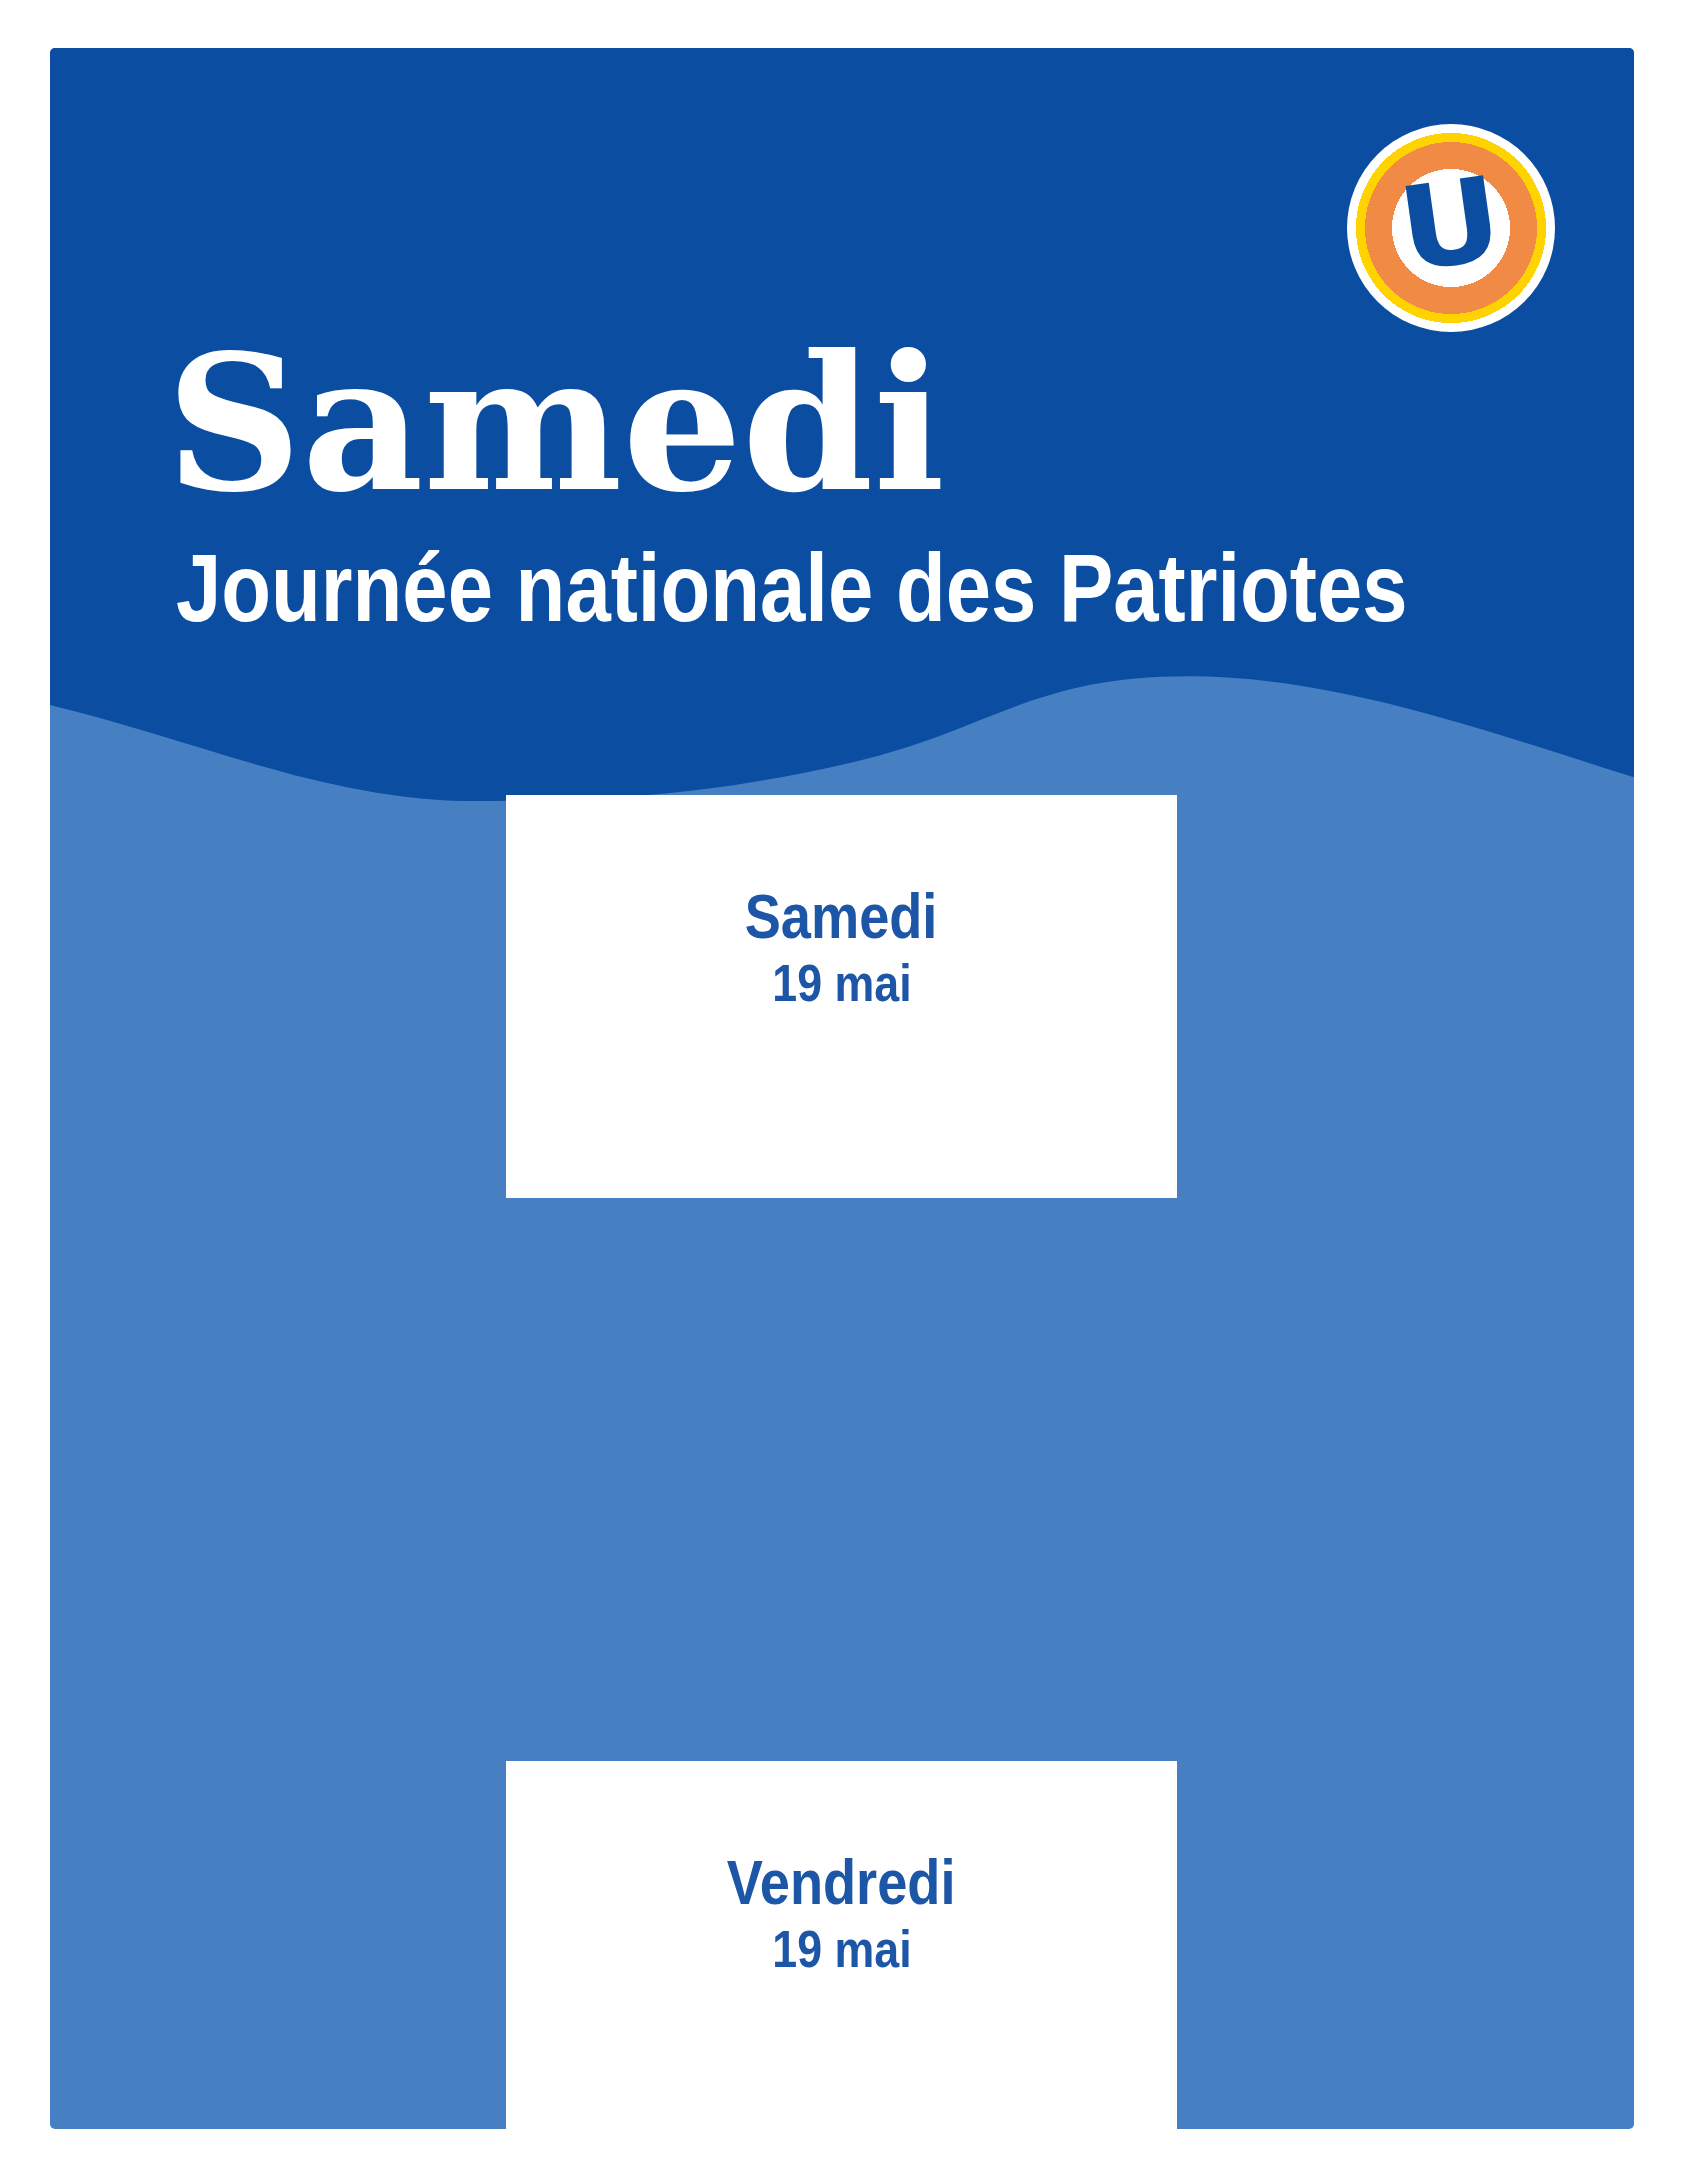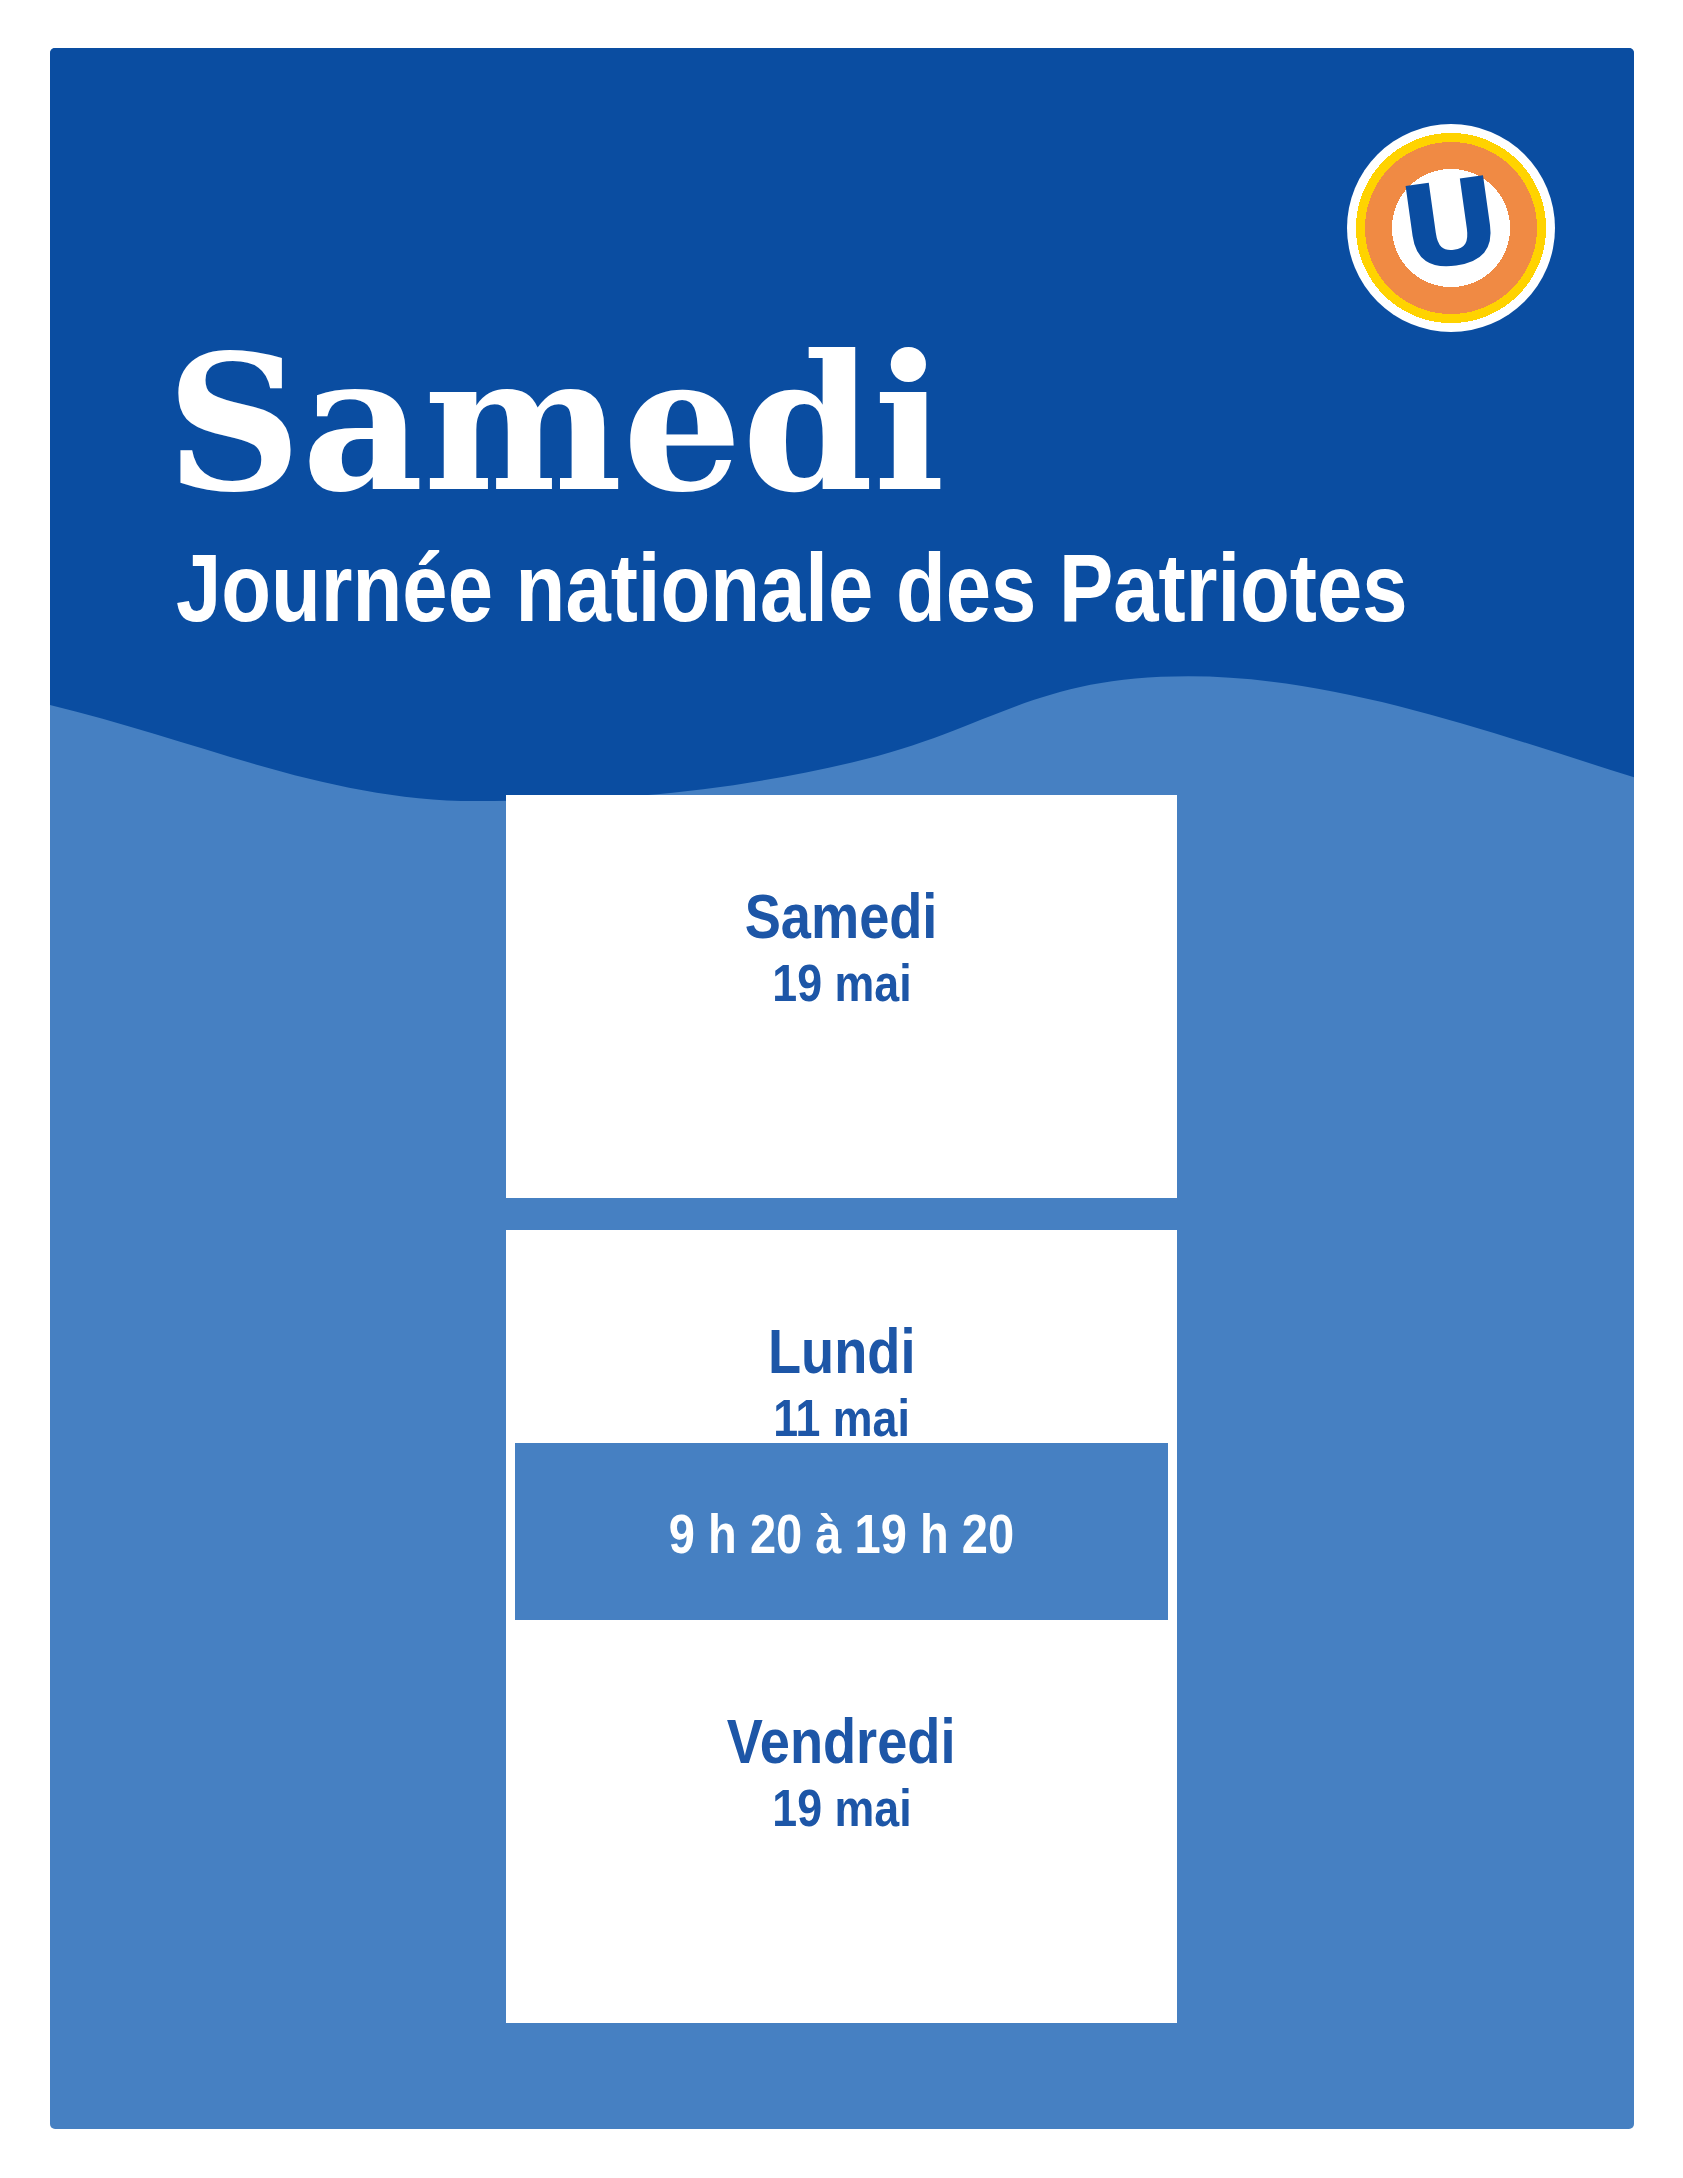--- a/index.html
+++ b/index.html
@@ -42,21 +42,21 @@
     position:absolute; left:126px; top:491px; color:var(--white);
     font-weight:bold; font-size:97px; line-height:1;
     transform: scaleX(0.84); transform-origin:left center; white-space:nowrap;
   }
 
   .card {
     position:absolute; left:456px; width:671px; height:403px; background:var(--white);
   }
   .card-1 { top:747px; }
   .card-2 { top:1182px; }
-  .card-3 { top:1572px; }
+  .card-3 { top:1713px; }
   .card-day-zone {
     position:absolute; left:0; top:0; right:0; height:213px;
     display:flex; flex-direction:column; align-items:center; justify-content:center;margin-top:46px;
   }
   .card-day {
     color:var(--day-text-blue); font-weight:bold; font-size:63px; line-height:1.12;
     transform: scaleX(0.86); white-space:nowrap;
   }
   .card-date {
     color:var(--day-text-blue); font-weight:bold; font-size:52px; line-height:1.2;
@@ -93,29 +93,20 @@
     <div class="page-title">Samedi</div>
     <div class="page-subtitle">Journée nationale des Patriotes</div>
 
     <div class="card card-1">
       <div class="card-day-zone">
         <div class="card-day">Samedi</div>
         <div class="card-date">19 mai</div>
       </div>
     </div>
 
-    <div class="card card-2">
-      <div class="card-day-zone">
-        <div class="card-day">Lundi</div>
-        <div class="card-date">11 mai</div>
-      </div>
-      <div class="card-hours-zone">
-        <div class="card-hours">9 h 20 à 19 h 20</div>
-      </div>
-    </div>
 
     <div class="card card-3">
       <div class="card-day-zone">
         <div class="card-day">Vendredi</div>
         <div class="card-date">19 mai</div>
       </div>
     </div>
 
   </div>
 </div>

